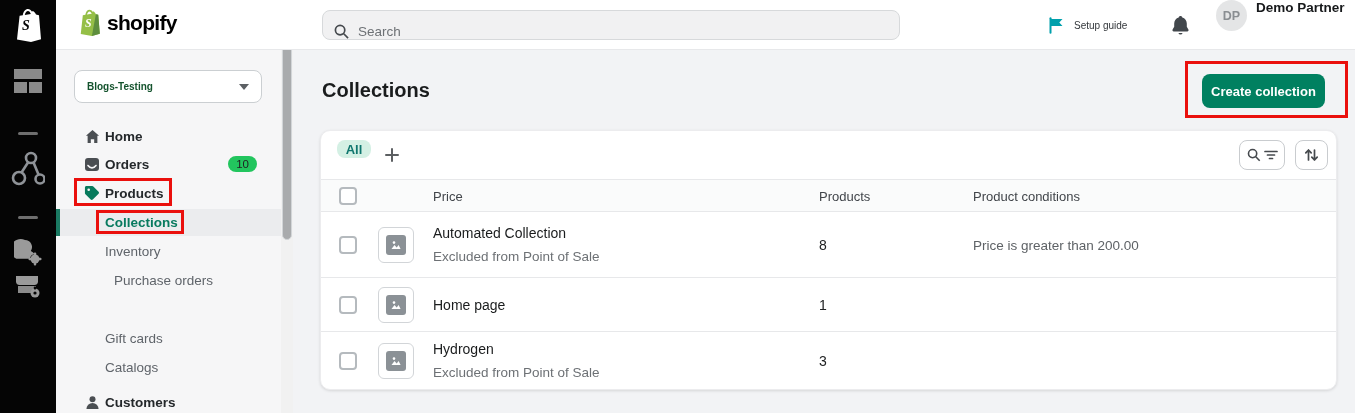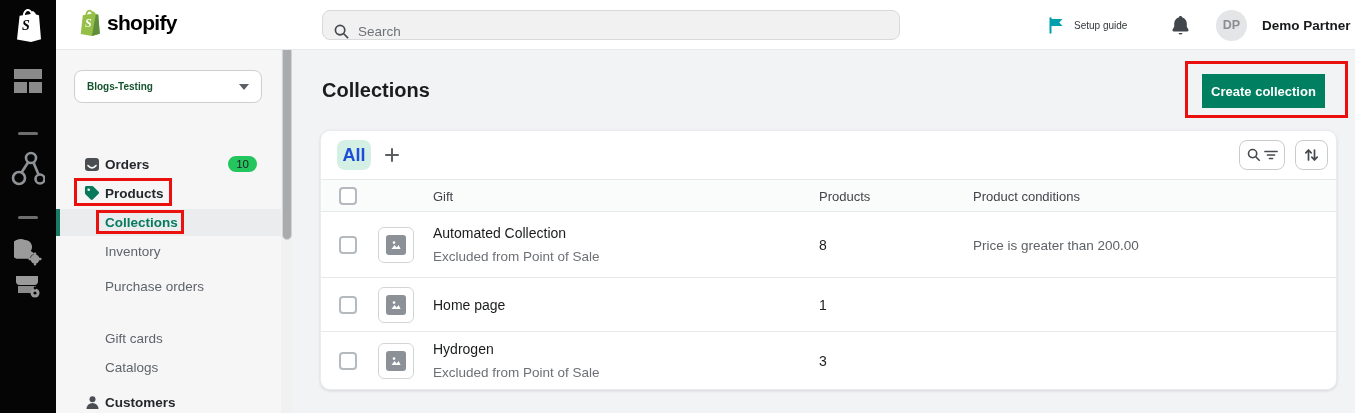--- a/index.html
+++ b/index.html
@@ -14,21 +14,21 @@
 
   
   .topbar { position:absolute; left:56px; top:0; width:1299px; height:50px; background:#ffffff; border-bottom:1px solid #e7e8ea; z-index:4; }
   .logo { position:absolute; left:22px; top:9px; display:flex; align-items:center; gap:6px; }
   .logo-text { font-size:21px; font-weight:800; color:#000; letter-spacing:-0.7px; }
   .searchbox { position:absolute; left:266px; top:10px; width:578px; height:30px; background:#f1f1f2; border:1px solid #d7d9db; border-radius:8px; display:flex; align-items:flex-end; padding:0 11px; gap:9px; }
   .search-ph { font-size:13.5px; color:#6d7175; }
   .setup { position:absolute; left:992px; top:0; height:50px; display:flex; align-items:center; gap:9px; }
   .setup-label { font-size:10px; color:#33373b; }
   .bellwrap { position:absolute; left:1115px; top:0; height:50px; display:flex; align-items:center; }
-  .account { position:absolute; left:1160px; top:0; height:50px; display:flex; align-items:center; gap:15px; }
+  .account { position:absolute; left:1160px; top:0; height:50px; display:flex; gap:9px; }
   .avatar { width:31px; height:31px; border-radius:50%; background:#e4e5e6; display:flex; align-items:center; justify-content:center; font-size:12.5px; font-weight:700; color:#8a8e92; }
   .account-name { font-size:13.5px; font-weight:700; color:#17191b; }
 
   
   .sidebar { position:absolute; left:56px; top:50px; width:225px; height:363px; background:#f6f6f7; z-index:2; }
   .store-switcher { position:absolute; left:18px; top:20px; width:188px; height:33px; background:#fff; border:1px solid #cbcfd2; border-radius:8px; display:flex; align-items:center; padding:0 12px; justify-content:space-between; }
   .store-switcher span { font-size:10px; font-weight:600; color:#14532d; }
   .caret { width:0; height:0; border-left:5px solid transparent; border-right:5px solid transparent; border-top:6px solid #5c6064; }
   .nav-item { position:absolute; left:0; width:225px; height:28px; display:flex; align-items:center; }
   .nav-icon { position:absolute; left:28px; width:16px; height:16px; display:flex; align-items:center; justify-content:center; }
@@ -39,24 +39,24 @@
   .selected-row { position:absolute; left:4px; top:159px; width:221px; height:27px; background:#ebecee; }
   .selected-bar { position:absolute; left:0; top:159px; width:4px; height:27px; background:#1b7a63; }
 
   
   .vscroll { position:absolute; left:281px; top:50px; width:12px; height:363px; background:#f1f1f1; z-index:3; }
   .vscroll .arrow { position:absolute; left:2.5px; top:6px; width:0; height:0; border-left:4px solid transparent; border-right:4px solid transparent; border-bottom:5px solid #828488; }
   .vscroll .thumb { position:absolute; left:1px; top:17px; width:10px; height:346px; background:#a9abad; }
 
   
   .main-title { position:absolute; left:322px; top:79px; font-size:20px; font-weight:700; color:#1a1c1d; z-index:2; }
-  .create-btn { position:absolute; left:1202px; top:74px; width:123px; height:34px; background:#008060; border:none; border-radius:0; color:#fff; font-size:13px; font-weight:600; font-family:"Liberation Sans",sans-serif; z-index:2; cursor:pointer; }
+  .create-btn { position:absolute; left:1202px; top:74px; width:123px; height:34px; background:#008060; border:none; border-radius:8px; color:#fff; font-size:13px; font-weight:600; font-family:"Liberation Sans",sans-serif; z-index:2; cursor:pointer; }
 
   .card { position:absolute; left:320px; top:130px; width:1017px; height:260px; background:#fff; border:1px solid #ececee; border-radius:10px; box-shadow:0 1px 3px rgba(0,0,0,.12); z-index:2; }
-  .tab-all { position:absolute; left:16px; top:9px; width:34px; height:30px; background:#d4f0e4; border-radius:8px; display:flex; align-items:center; justify-content:center; font-size:18px; font-weight:600; color:#1d4ed8; cursor:pointer; }
+  .tab-all { position:absolute; left:16px; top:9px; width:34px; height:18px; background:#d4f0e4; border-radius:8px; display:flex; align-items:center; justify-content:center; font-size:13px; font-weight:600; color:#0f766e; cursor:pointer; }
   .tab-plus { position:absolute; left:61px; top:14px; width:20px; height:20px; display:flex; align-items:center; justify-content:center; cursor:pointer; }
   .iconbtn { position:absolute; top:9px; height:30px; background:#fff; border:1px solid #c9cccf; border-radius:8px; display:flex; align-items:center; justify-content:center; cursor:pointer; }
   .btn-searchfilter { left:918px; width:46px; gap:3px; }
   .btn-sort { left:974px; width:33px; }
 
   .thead { position:absolute; left:0; top:48px; width:1015px; height:33px; background:#fafbfb; border-top:1px solid #e7e8ea; border-bottom:1px solid #e7e8ea; }
   .th { position:absolute; top:9px; font-size:13px; font-weight:500; color:#41454a; }
   .checkbox { width:18px; height:18px; background:#fff; border:2px solid #b5babe; border-radius:4px; cursor:pointer; }
   .cb-abs { position:absolute; left:18px; top:50%; transform:translateY(-50%); }
   .thead .cb-abs { top:7px; transform:none; }
@@ -167,20 +167,28 @@
 
   <div class="sidebar">
     <div class="selected-row"></div>
     <div class="selected-bar"></div>
 
     <div class="store-switcher">
       <span>Blogs-Testing</span>
       <span class="caret"></span>
     </div>
 
+    <div class="nav-item" style="top:72px;">
+      <span class="nav-icon">
+          <svg width="15" height="15" viewBox="0 0 16 16" fill="#4a4e52">
+            <path d="M8 1l7 6.2h-1.8V15H9.8v-4.2H6.2V15H2.8V7.2H1z"></path>
+          </svg>
+        </span>
+      <span class="nav-label">Home</span>
+    </div>
 
     <div class="nav-item" style="top:100px;">
       <span class="nav-icon">
           <svg width="16" height="15" viewBox="0 0 16 15" fill="#4a4e52">
             <rect x="1" y="1" width="14" height="13" rx="3"></rect>
             <path d="M4 8.5c1.2 1.6 2.5 2.4 4 2.4s2.8-.8 4-2.4" stroke="#f6f6f7" stroke-width="1.6" fill="none" stroke-linecap="round"></path>
           </svg>
         </span>
       <span class="nav-label">Orders</span>
       <span class="nav-badge">10</span>
@@ -195,21 +203,21 @@
         </span>
       <span class="nav-label">Products</span>
     </div>
 
     <div class="nav-item" style="top:158px;">
       <span class="nav-label sub selected">Collections</span>
     </div>
     <div class="nav-item" style="top:187px;">
       <span class="nav-label sub">Inventory</span>
     </div>
-    <div class="nav-item" style="top:222px;">
+    <div class="nav-item" style="top:216px;margin-left:9px;">
       <span class="nav-label sub">Purchase orders</span>
     </div>
     <div class="nav-item" style="top:274px;">
       <span class="nav-label sub">Gift cards</span>
     </div>
     <div class="nav-item" style="top:303px;">
       <span class="nav-label sub">Catalogs</span>
     </div>
     <div class="nav-item" style="top:338px;">
       <span class="nav-icon">
@@ -249,21 +257,21 @@
     </div>
     <div class="iconbtn btn-sort">
       <svg width="15" height="16" viewBox="0 0 15 16" stroke="#45494d" stroke-width="1.7" fill="none" stroke-linecap="round">
           <path d="M4.5 13V3M4.5 3L1.8 5.8M4.5 3l2.7 2.8"></path>
           <path d="M10.5 3v10M10.5 13l-2.7-2.8M10.5 13l2.7-2.8"></path>
         </svg>
     </div>
 
     <div class="thead">
       <div class="checkbox cb-abs"></div>
-      <span class="th" style="left:112px;">Gift</span>
+      <span class="th" style="left:112px;">Price</span>
       <span class="th" style="left:498px;">Products</span>
       <span class="th" style="left:652px;">Product conditions</span>
     </div>
 
     <div class="row" style="top:82px; height:65px;">
       <div class="checkbox cb-abs"></div>
       <div class="thumb">
         <div class="thumb-inner">
           <svg width="12" height="12" viewBox="0 0 12 12" fill="#ffffff">
               <circle cx="4" cy="3.6" r="1.3"></circle>

